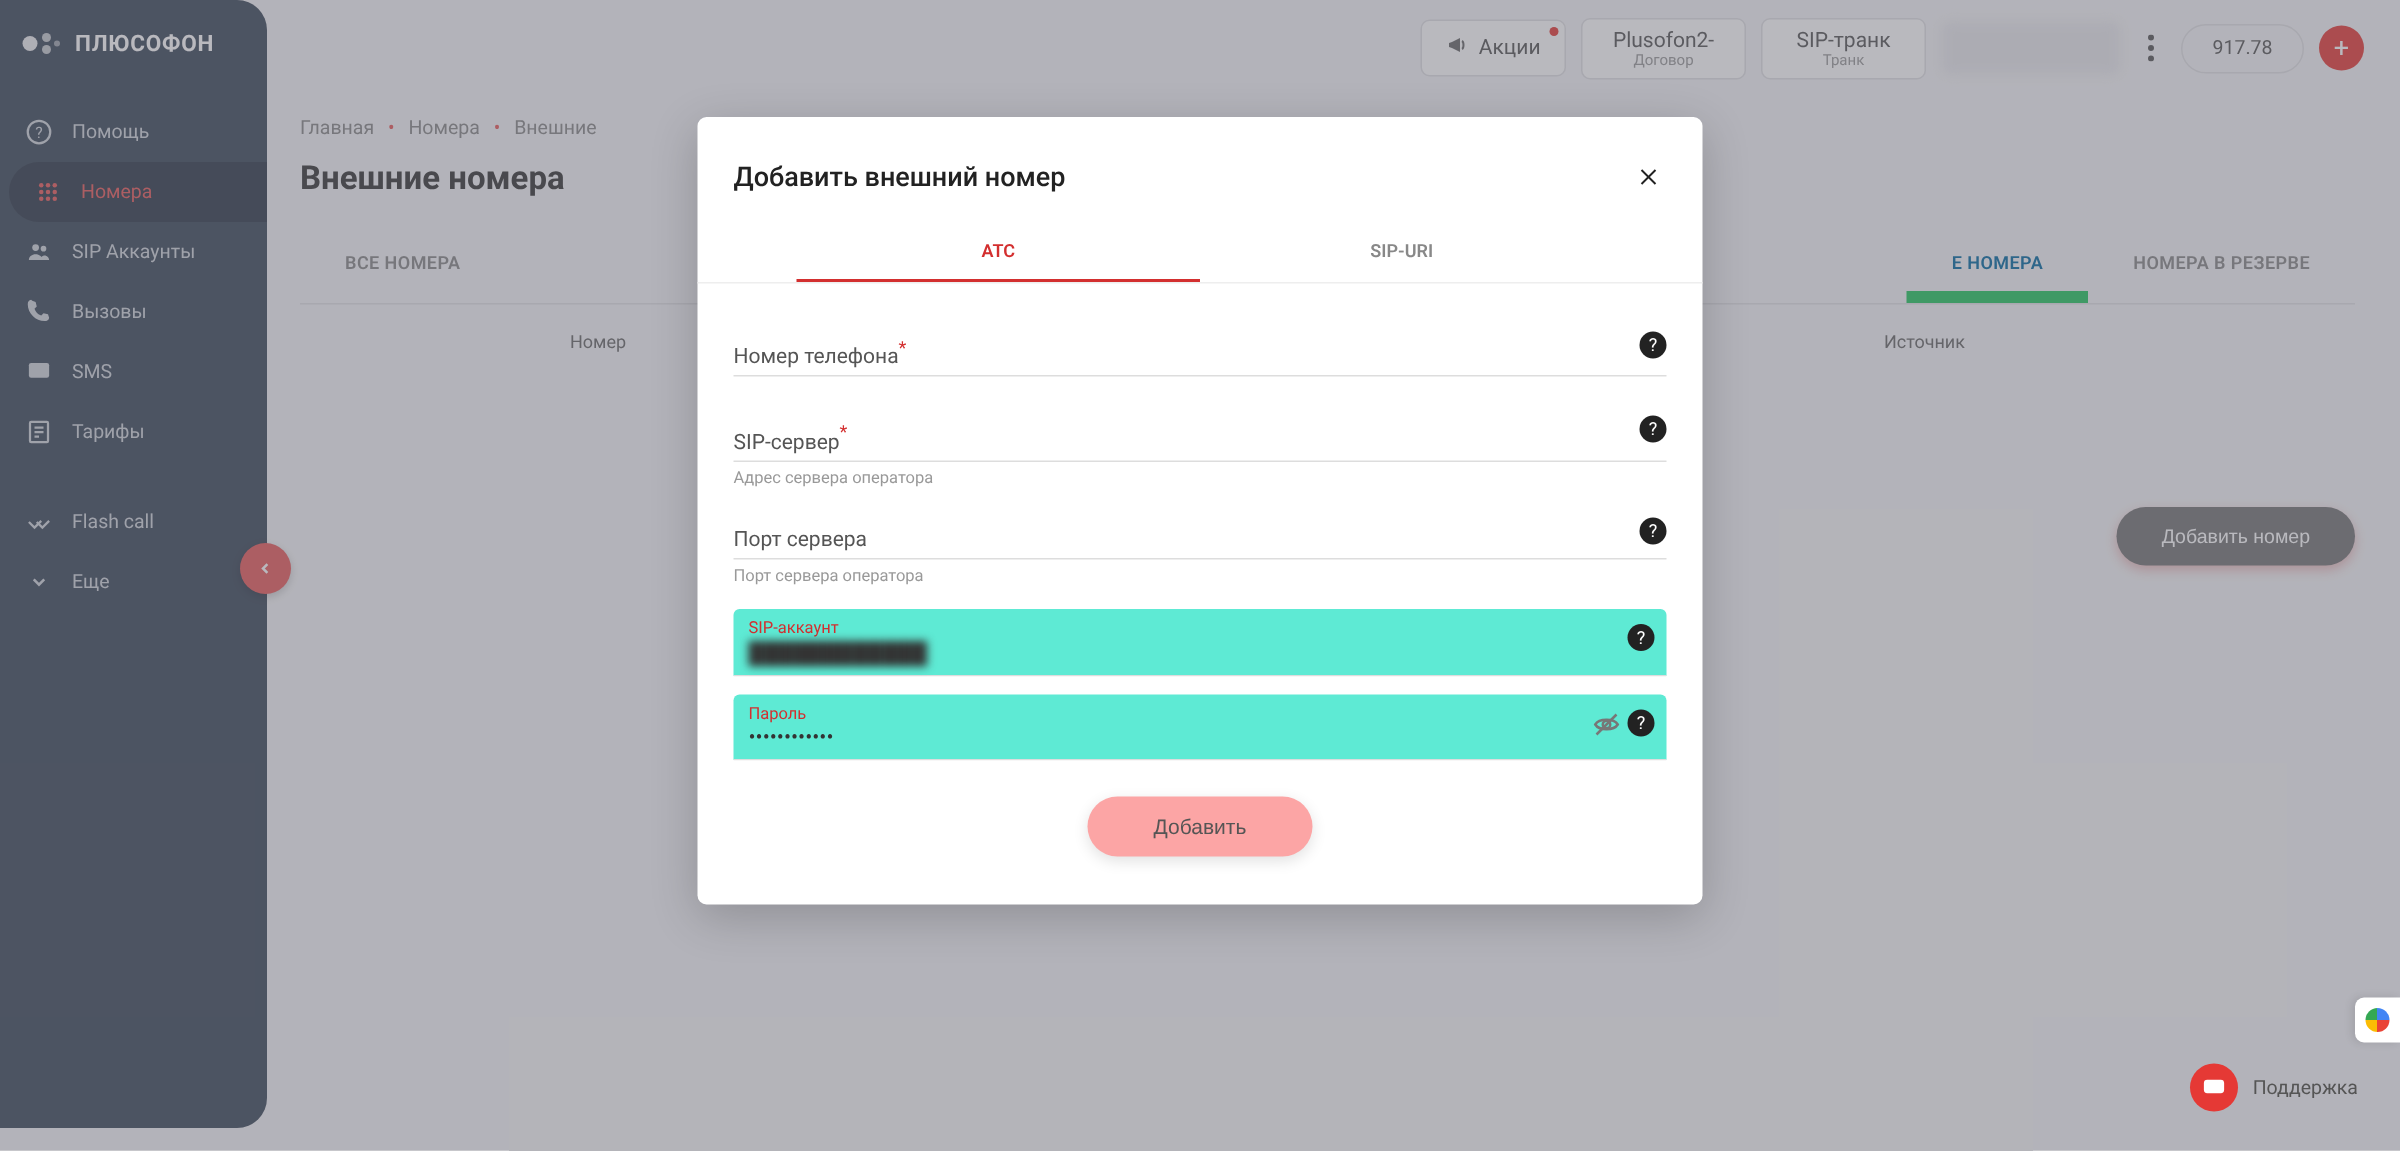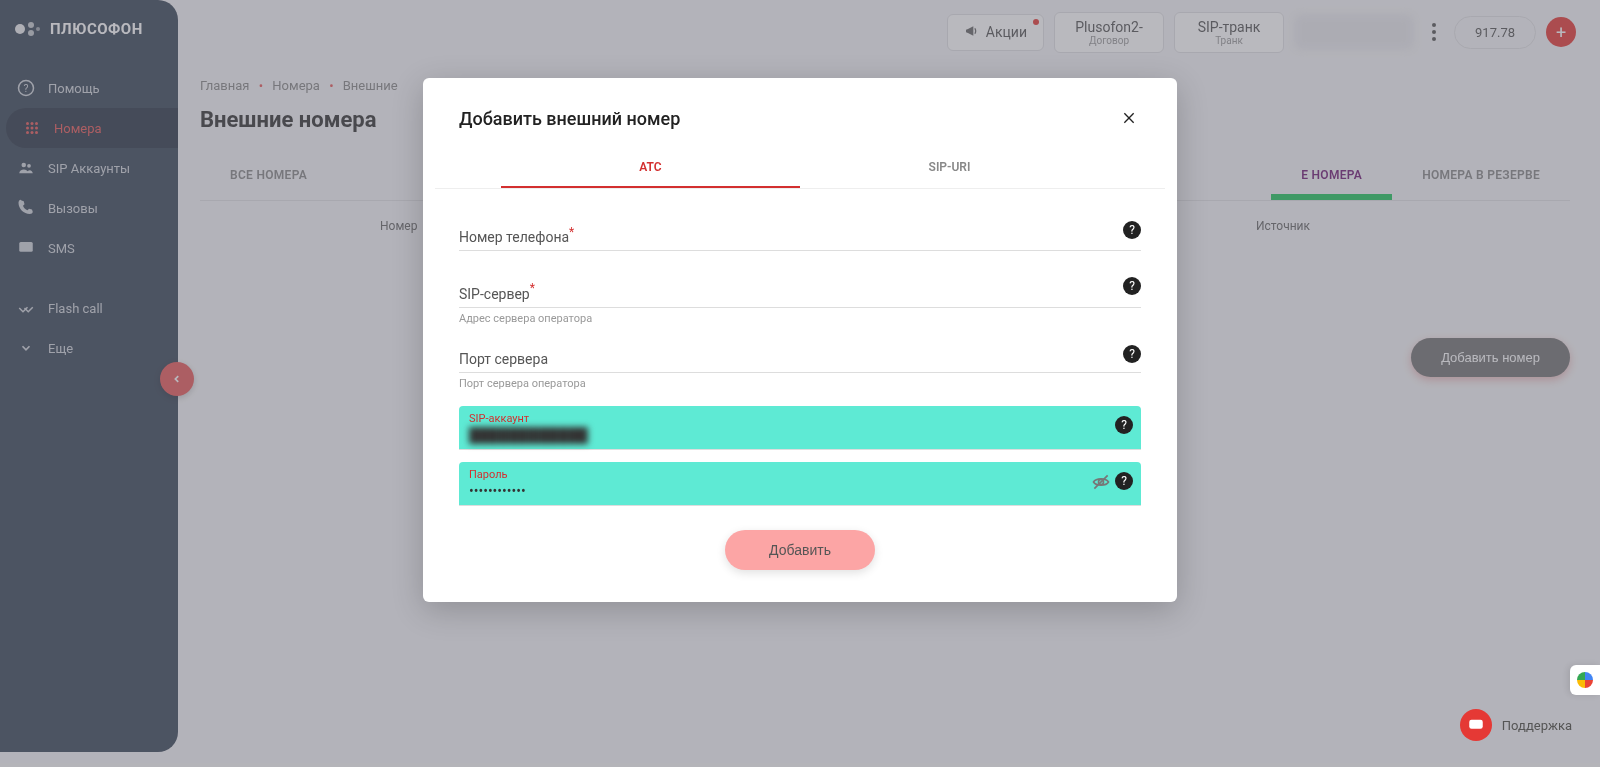--- a/index.html
+++ b/index.html
@@ -28,29 +28,29 @@
 .more-btn { width: 20px; display: flex; align-items: center; justify-content: center; cursor: pointer; }
 .promo-dot { width: 6px; height: 6px; background: #e53935; border-radius: 50%; position: absolute; top: 4px; right: 4px; }
 
 
 .main { position: absolute; left: 200px; top: 78px; right: 30px; }
 .breadcrumb { font-size: 13px; color: #888; margin-bottom: 14px; }
 .breadcrumb-sep { color: #e85a5a; margin: 0 6px; }
 .page-title { font-size: 22px; color: #333; margin-bottom: 24px; }
 .tabs { display: flex; border-bottom: 1px solid #e0e0e4; }
 .tab { padding: 12px 30px; font-size: 12px; font-weight: 600; color: #888; cursor: pointer; letter-spacing: 0.3px; text-align: center; }
-.tab.active { color: #701a75; border-bottom: 6px solid #22c55e; }
+.tab.active { color: #0369a1; border-bottom: 8px solid #22c55e; }
 .table-header { display: flex; padding: 18px 0; font-size: 12px; color: #666; }
 .col-number { width: 400px; padding-left: 180px; }
 .col-source { margin-left: auto; padding-right: 260px; }
 .add-number-btn { position: absolute; right: 0; top: 260px; background: #737373; color: #fff; padding: 12px 30px; border-radius: 22px; font-size: 13px; cursor: pointer; border: none; box-shadow: 0 3px 8px rgba(198,40,40,0.3); }
 
 
 .overlay { position: absolute; inset: 0; background: rgba(100,100,110,0.45); display: flex; align-items: flex-start; justify-content: center; padding-top: 78px; }
-.modal { width: 754px; background: #fff; border-radius: 6px; padding: 28px 12px 32px; box-shadow: 0 8px 32px rgba(0,0,0,0.2); }
+.modal { width: 670px; background: #fff; border-radius: 6px; padding: 28px 0 32px; box-shadow: 0 8px 32px rgba(0,0,0,0.2); }
 .modal-header { display: flex; justify-content: space-between; align-items: center; padding: 0 24px 18px; }
 .modal-title { font-size: 18px; font-weight: 500; color: #222; }
 .modal-close { cursor: pointer; font-size: 18px; color: #222; width: 24px; height: 24px; display: flex; align-items: center; justify-content: center; }
 .modal-tabs { display: flex; padding: 0 66px; border-bottom: 1px solid #eee; margin-bottom: 28px; }
 .modal-tab { flex: 1; text-align: center; padding: 12px 0; font-size: 12px; font-weight: 600; color: #888; cursor: pointer; }
 .modal-tab.active { color: #d32f2f; border-bottom: 2px solid #d32f2f; }
 .modal-body { padding: 0 24px; }
 .form-row { position: relative; border-bottom: 1px solid #ddd; margin-bottom: 22px; padding: 8px 0 4px; }
 .form-row.filled { background: #5eead4; border-radius: 4px 4px 0 0; padding: 6px 10px 6px; }
 .form-label { font-size: 14px; color: #555; display: inline-block; }
@@ -130,20 +130,31 @@
   </div>
   <div class="nav-item">
     <span class="nav-icon">
         <svg width="18" height="18" viewBox="0 0 24 24" fill="currentColor">
           <rect x="3" y="4" width="18" height="13" rx="2"></rect>
           <path d="M7 20l3-3"></path>
         </svg>
       </span>
     <span>SMS</span>
   </div>
+  <div class="nav-item">
+    <span class="nav-icon">
+        <svg width="18" height="18" viewBox="0 0 24 24" fill="none" stroke="currentColor" stroke-width="2">
+          <rect x="4" y="3" width="16" height="18" rx="1"></rect>
+          <line x1="8" y1="8" x2="16" y2="8"></line>
+          <line x1="8" y1="12" x2="16" y2="12"></line>
+          <line x1="8" y1="16" x2="12" y2="16"></line>
+        </svg>
+      </span>
+    <span>Тарифы</span>
+  </div>
   <div class="nav-item" style="margin-top:20px">
     <span class="nav-icon">
         <svg width="18" height="18" viewBox="0 0 24 24" fill="none" stroke="currentColor" stroke-width="2">
           <polyline points="3,12 8,17 14,11"></polyline>
           <polyline points="10,12 15,17 21,11"></polyline>
         </svg>
       </span>
     <span>Flash call</span>
   </div>
   <div class="nav-item">

